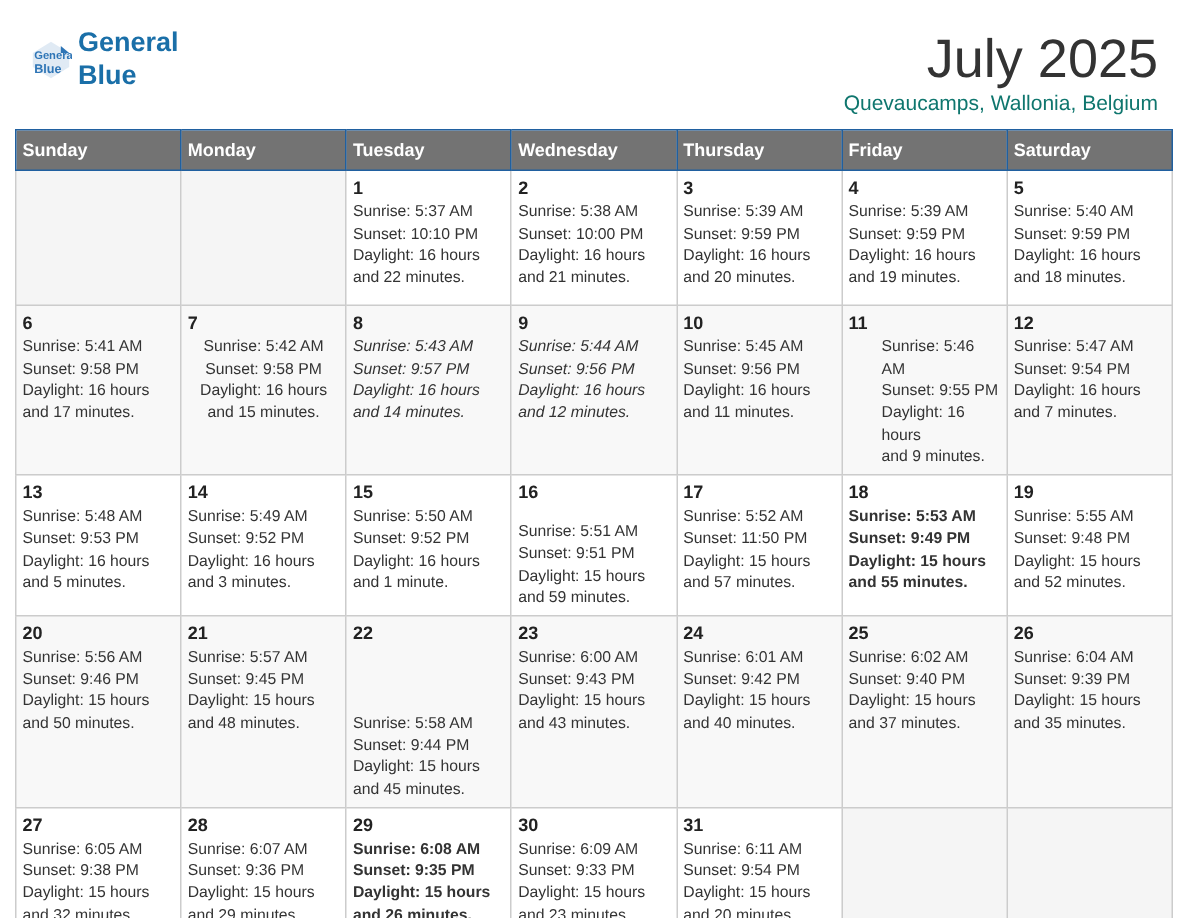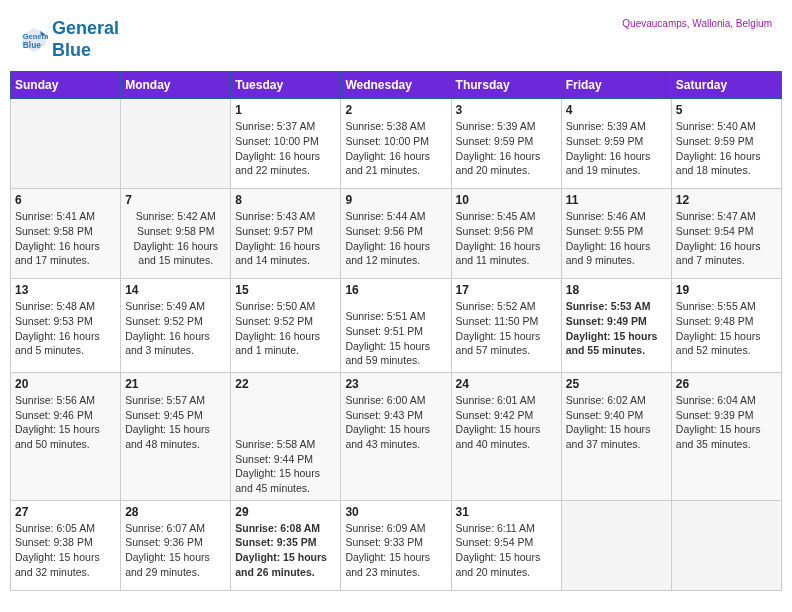--- a/index.html
+++ b/index.html
@@ -36,31 +36,31 @@
     }
     .title-block {
       text-align: right;
     }
     .month-title {
       font-size: 36px;
       color: #333;
       font-weight: normal;
     }
     .subtitle {
-      font-size: 10px;
-      color: #a21caf;
+      font-size: 14px;
+      color: #0f766e;
     }
     .calendar {
       width: 100%;
       border-collapse: collapse;
       margin-top: 6px;
       font-size: 11px;
     }
     .calendar thead th {
-      background-color: #6d28d9;
+      background-color: #737373;
       color: #fff;
       padding: 6px 4px;
       text-align: left;
       font-size: 12px;
       font-weight: bold;
       border: 1px solid #2060a0;
     }
     .calendar tbody td {
       border: 1px solid #ccc;
       vertical-align: top;
@@ -101,20 +101,21 @@
       <polygon points="22,5 28,10 22,10" fill="#2e75b6"></polygon>
     </svg>
     <div>
       <div class="logo-text">
         <span>General</span><br>
         <span>Blue</span>
       </div>
     </div>
   </div>
   <div class="title-block">
+    <div class="month-title">July 2025</div>
     <div class="subtitle">Quevaucamps, Wallonia, Belgium</div>
   </div>
 </div>
 
 <table class="calendar">
   <thead>
     <tr>
     <th>Sunday</th>
         <th>Monday</th>
         <th>Tuesday</th>
@@ -124,21 +125,21 @@
         <th>Saturday</th>
       </tr>
   </thead>
   <tbody>
   <tr>
         <td class="empty-cell"></td>
         <td class="empty-cell"></td>
         <td>
           <span class="day-number">1</span>
           <div class="day-info" style="white-space: pre-line;">Sunrise: 5:37 AM
-Sunset: 10:00 PM
+Sunset: 10:10 PM
 Daylight: 16 hours
 and 22 minutes.</div>
         </td>
         <td>
           <span class="day-number">2</span>
           <div class="day-info" style="white-space: pre-line;">Sunrise: 5:38 AM
 Sunset: 10:00 PM
 Daylight: 16 hours
 and 21 minutes.</div>
         </td>
@@ -174,42 +175,42 @@
         </td>
         <td>
           <span class="day-number">7</span>
           <div class="day-info" style="white-space: pre-line; text-align: center;">Sunrise: 5:42 AM
 Sunset: 9:58 PM
 Daylight: 16 hours
 and 15 minutes.</div>
         </td>
         <td>
           <span class="day-number">8</span>
-          <div class="day-info" style="white-space: pre-line;">Sunrise: 5:43 AM
+          <div class="day-info" style="white-space: pre-line; font-style: italic;">Sunrise: 5:43 AM
 Sunset: 9:57 PM
 Daylight: 16 hours
 and 14 minutes.</div>
         </td>
         <td>
           <span class="day-number">9</span>
-          <div class="day-info" style="white-space: pre-line;">Sunrise: 5:44 AM
+          <div class="day-info" style="white-space: pre-line; font-style: italic;">Sunrise: 5:44 AM
 Sunset: 9:56 PM
 Daylight: 16 hours
 and 12 minutes.</div>
         </td>
         <td>
           <span class="day-number">10</span>
           <div class="day-info" style="white-space: pre-line;">Sunrise: 5:45 AM
 Sunset: 9:56 PM
 Daylight: 16 hours
 and 11 minutes.</div>
         </td>
         <td>
           <span class="day-number">11</span>
-          <div class="day-info" style="white-space: pre-line;">Sunrise: 5:46 AM
+          <div class="day-info" style="white-space: pre-line; margin-left: 22px;">Sunrise: 5:46 AM
 Sunset: 9:55 PM
 Daylight: 16 hours
 and 9 minutes.</div>
         </td>
         <td>
           <span class="day-number">12</span>
           <div class="day-info" style="white-space: pre-line;">Sunrise: 5:47 AM
 Sunset: 9:54 PM
 Daylight: 16 hours
 and 7 minutes.</div>

